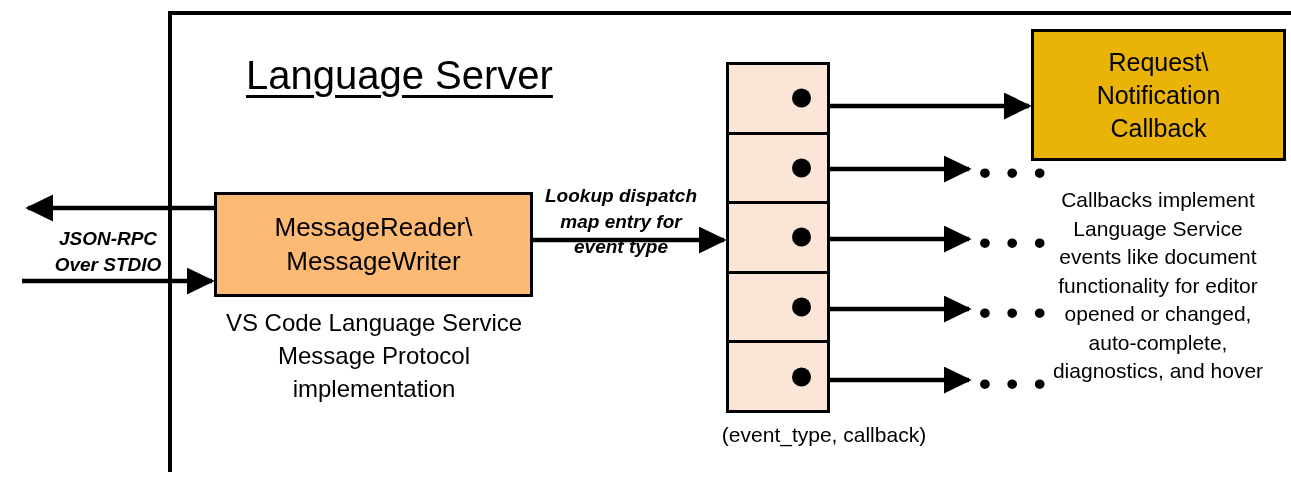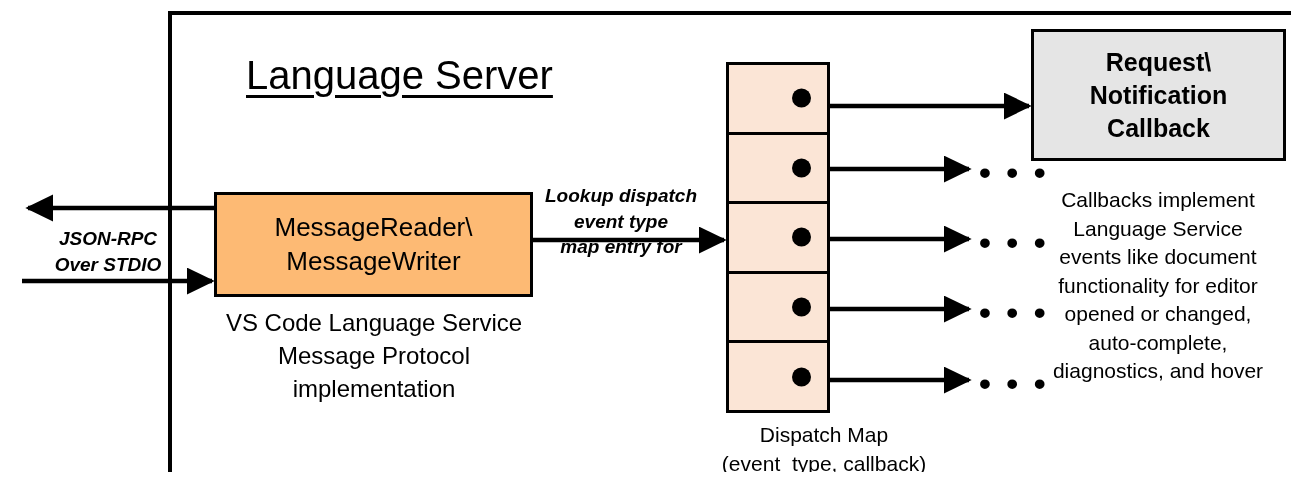--- a/index.html
+++ b/index.html
@@ -75,22 +75,21 @@
     top: 192px;
     width: 319px;
     height: 105px;
     background: #fdba74;
   }
   #box-callback {
     left: 1017px;
     top: 29px;
     width: 255px;
     height: 132px;
-    background: #e5e5e5;
-    font-weight: bold;
+    background: #eab308;
   }
   #box-callback .box-text {
     font-size: 25px;
     line-height: 1.32;
   }
 
   
   .caption {
     position: absolute;
     text-align: center;
@@ -248,22 +247,22 @@
     </div>
   </div>
 
   <div class="caption" id="caption-message-reader">
     <div>VS Code Language Service</div>
     <div>Message Protocol implementation</div>
   </div>
 
   <div class="edge-label" id="label-lookup">
     <div>Lookup dispatch</div>
+    <div>map entry for</div>
     <div>event type</div>
-    <div>map entry for</div>
   </div>
 
 
   <div id="dispatch-map">
     <div class="map-row">
       <span class="map-dot"></span>
     </div>
     <div class="map-row">
       <span class="map-dot"></span>
     </div>
@@ -272,21 +271,20 @@
     </div>
     <div class="map-row">
       <span class="map-dot"></span>
     </div>
     <div class="map-row">
       <span class="map-dot"></span>
     </div>
   </div>
 
   <div class="caption" id="caption-dispatch-map">
-    <div>Dispatch Map</div>
     <div>(event_type, callback)</div>
   </div>
 
   <div class="ellipsis" style="left:965px; top:155px;">• • •</div>
   <div class="ellipsis" style="left:965px; top:225px;">• • •</div>
   <div class="ellipsis" style="left:965px; top:295px;">• • •</div>
   <div class="ellipsis" style="left:965px; top:366px;">• • •</div>
 
   <div class="node-box" id="box-callback">
     <div class="box-text">

